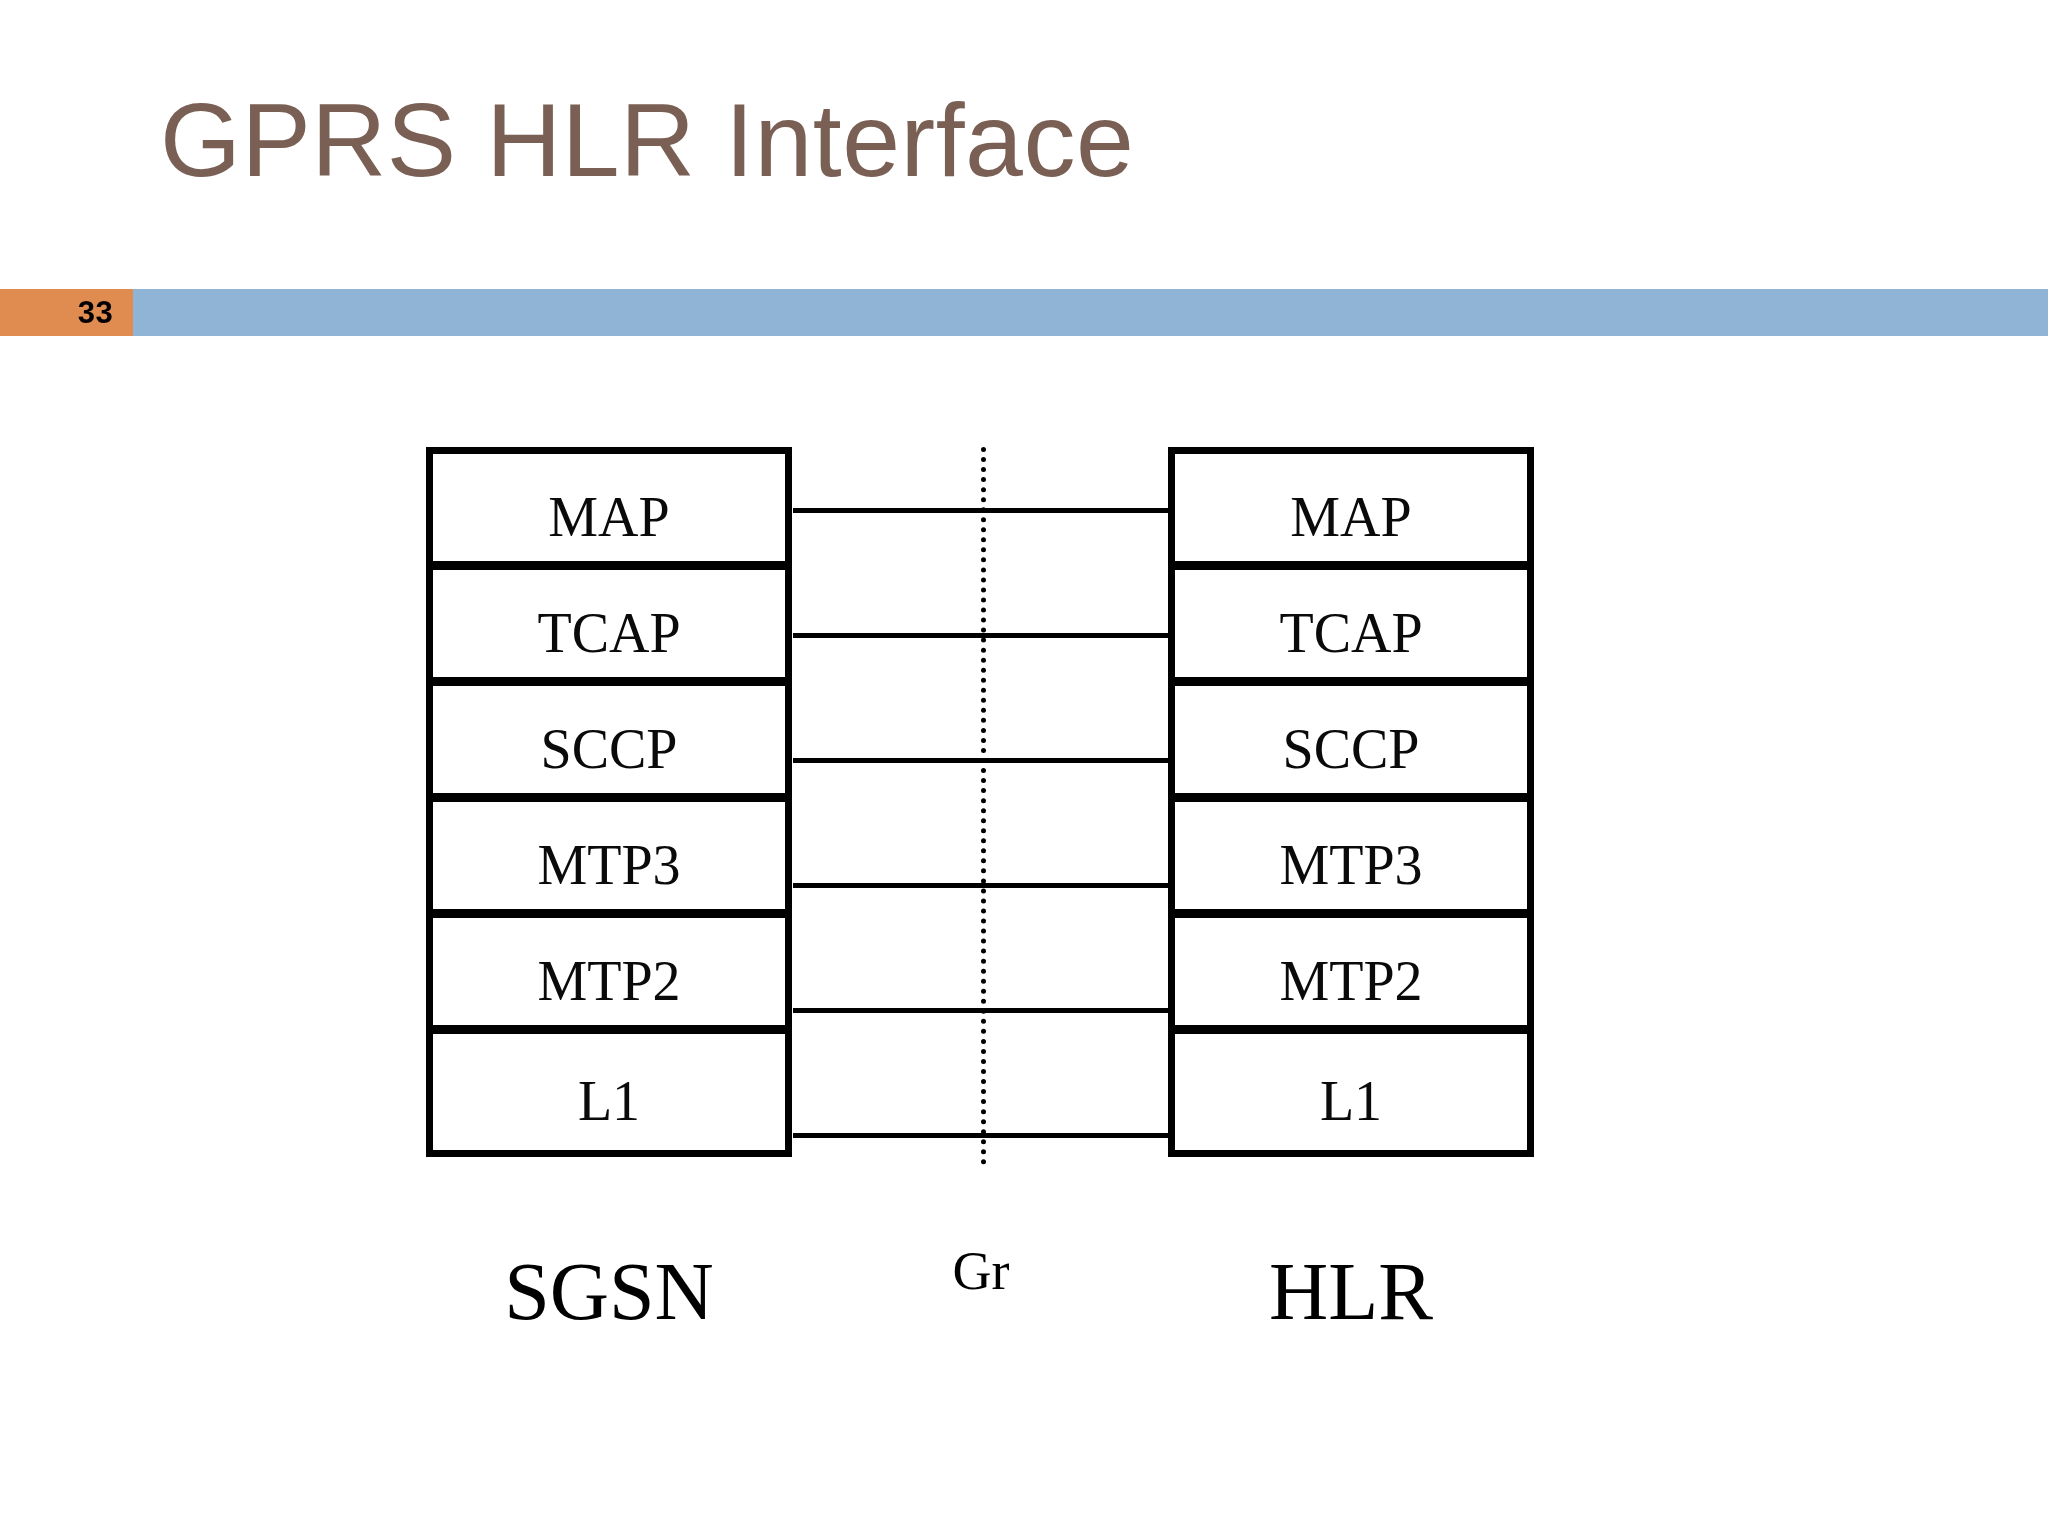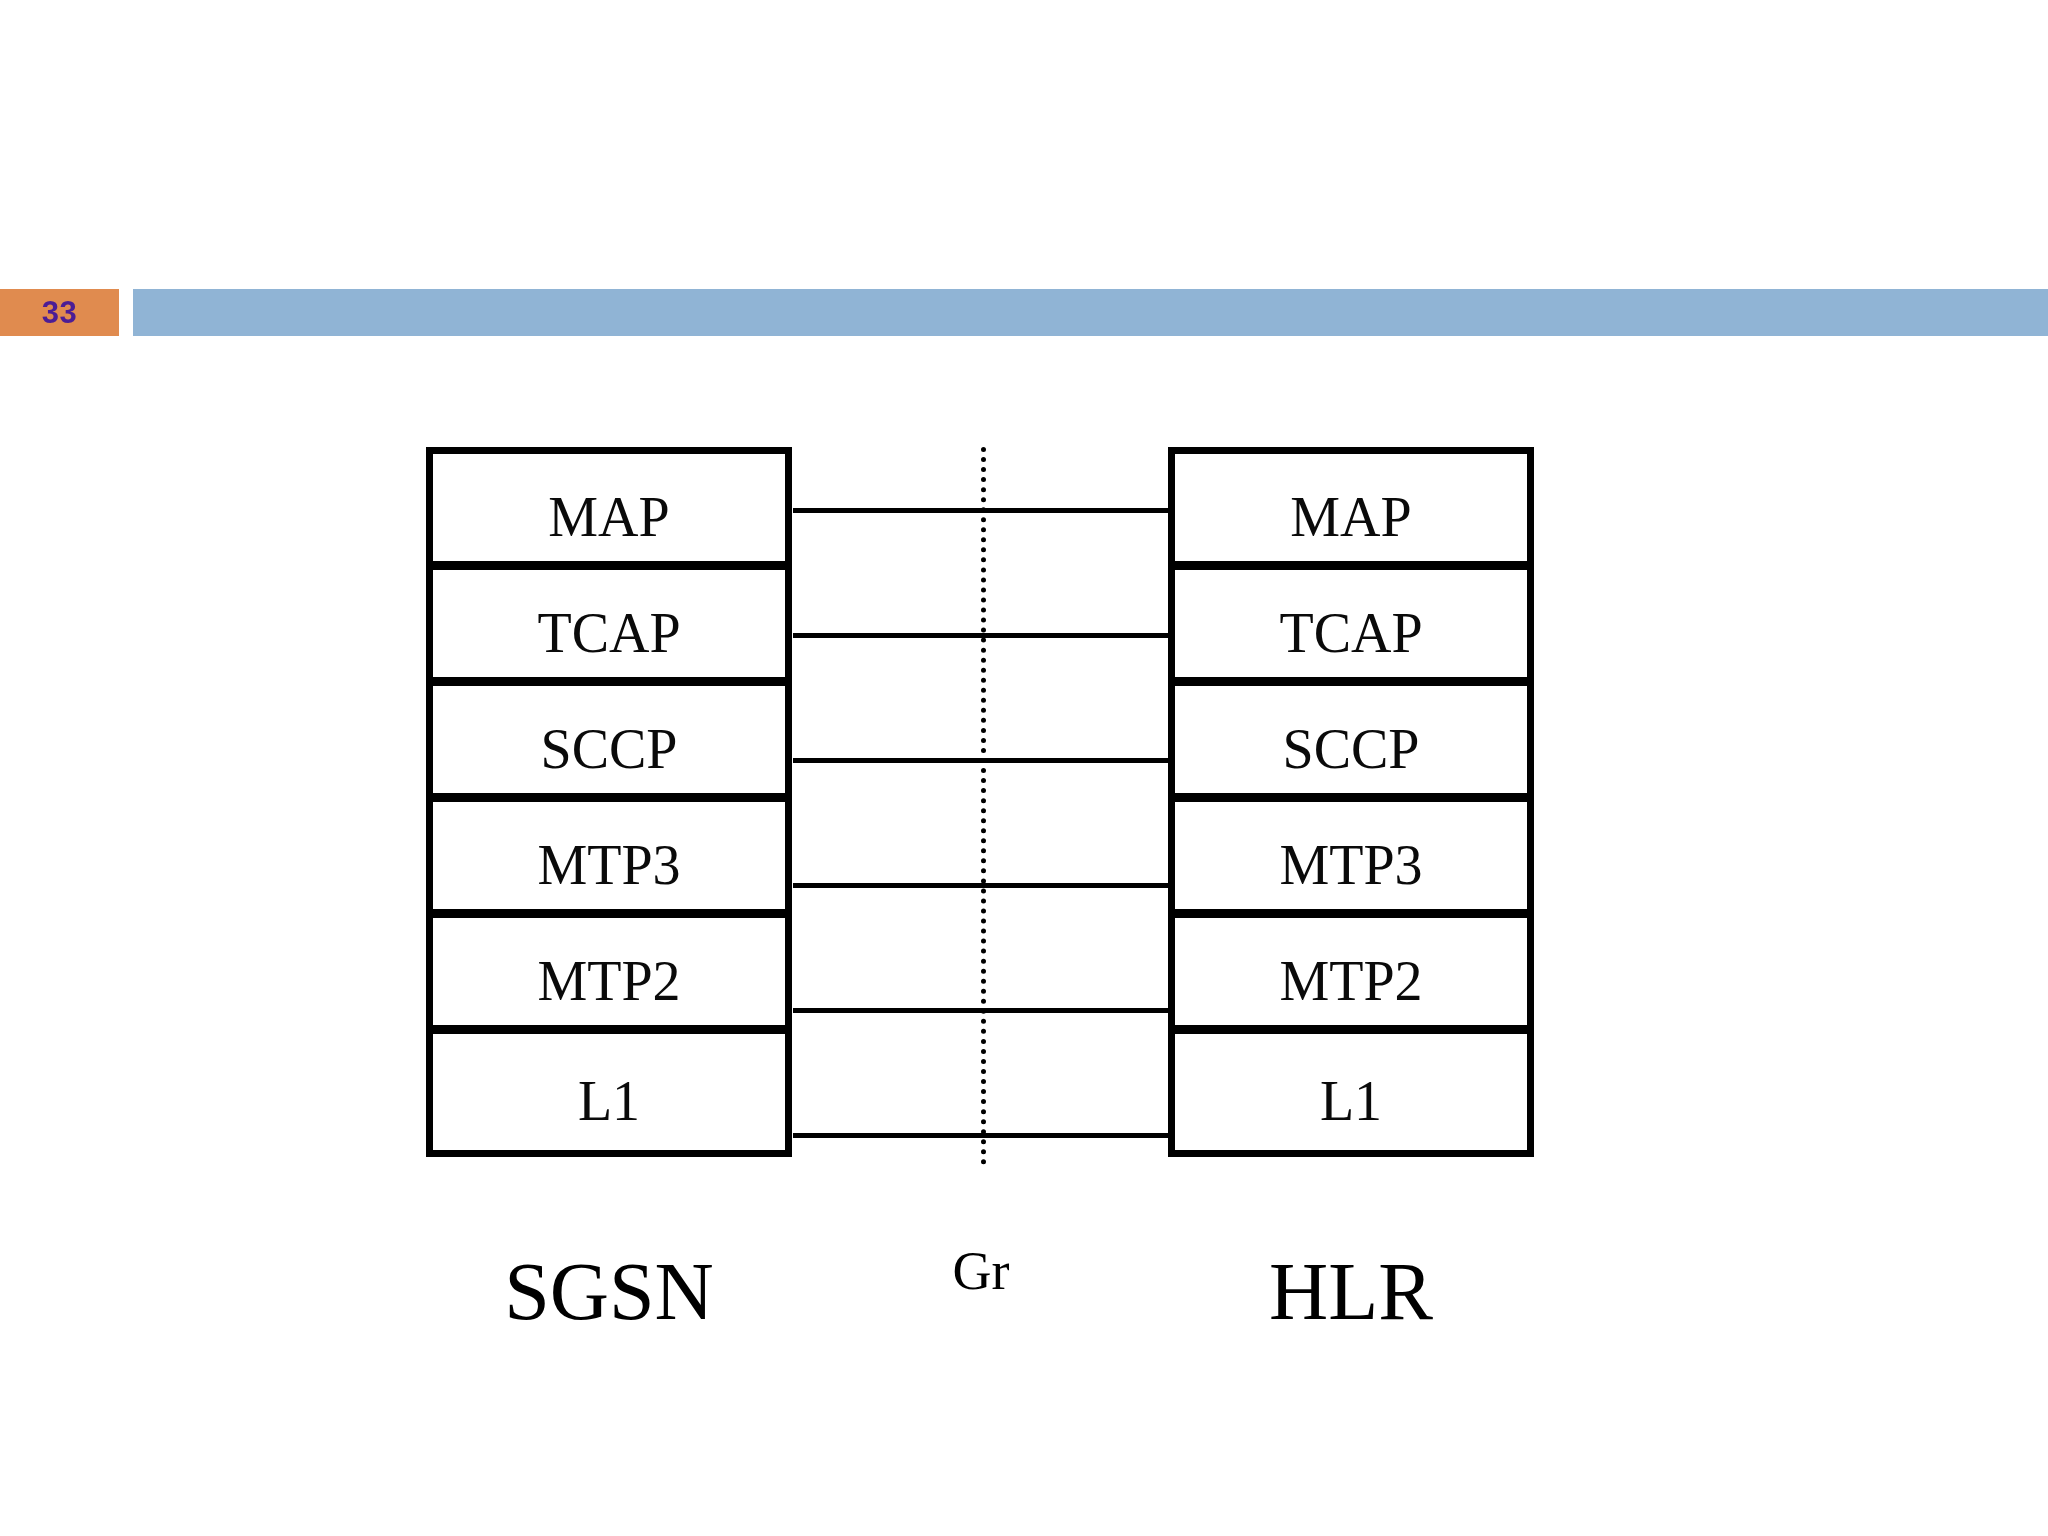--- a/index.html
+++ b/index.html
@@ -38,28 +38,29 @@
     width: 2048px;
     height: 47px;
   }
   #page-badge {
     position: absolute;
     left: 0;
     top: 0;
     width: 119px;
     height: 47px;
     background: #E08B4F;
-    color: #4c1d95;
+    color: #000000;
     font-family: "Liberation Sans", sans-serif;
     font-size: 31px;
     font-weight: 700;
     display: flex;
     align-items: center;
     justify-content: center;
     letter-spacing: 0.5px;
+    padding-left: 36px;
   }
   #rule-bar {
     position: absolute;
     left: 133px;
     top: 0;
     width: 1915px;
     height: 47px;
     background: #90B4D5;
   }
 
@@ -151,20 +152,21 @@
     left: 1168px;
     width: 366px;
     font-size: 82px;
   }
 </style>
 </head>
 <body>
 
 <div id="slide">
 
+  <div id="slide-title">GPRS HLR Interface</div>
 
   <div id="rule-row">
     <div id="page-badge">33</div>
     <div id="rule-bar"></div>
   </div>
 
   <div id="diagram">
 
     <div class="connector" style="top:508px"></div>
     <div class="connector" style="top:633px"></div>

